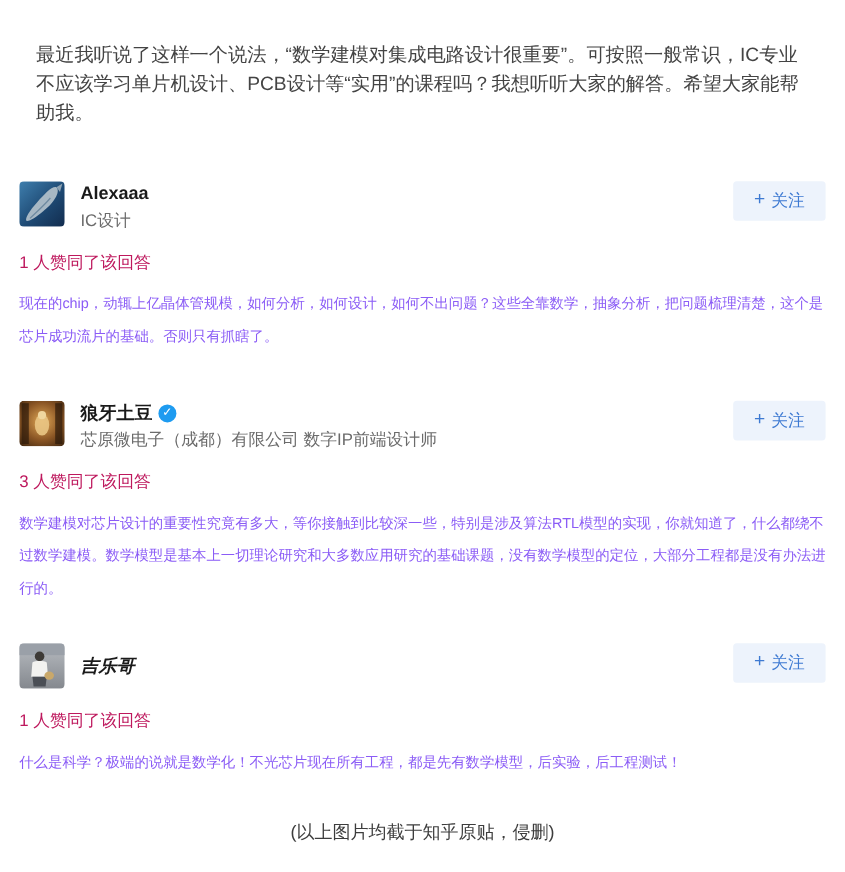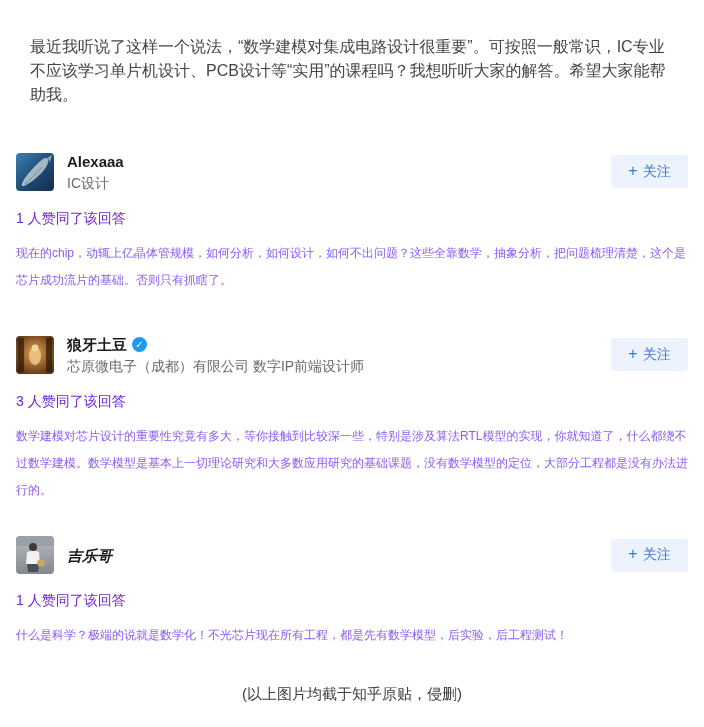--- a/index.html
+++ b/index.html
@@ -19,21 +19,21 @@
   .q-desc{
     margin-top:13px;font-size:16px;line-height:24px;color:#444;
   }
 
   
   .answer{padding:0 16px;}
   .answer.a1{margin-top:44px;}
   .answer.a2{margin-top:40px;}
   .answer.a3{margin-top:32px;}
 
-  .answer-header{display:flex;align-items:center;}
+  .answer-header{display:flex;align-items:flex-start;}
   .avatar{
     width:38px;height:38px;border-radius:4px;margin-right:13px;
     flex:0 0 38px;overflow:hidden;position:relative;cursor:pointer;
   }
   .avatar svg{display:block;width:38px;height:38px;}
   .author-info{flex:1;min-width:0;padding-top:1px;}
   .author-name{
     font-size:15px;font-weight:700;color:#1a1a1a;line-height:19px;
     display:flex;align-items:center;gap:5px;cursor:pointer;
   }
@@ -52,21 +52,21 @@
   .follow-btn{
     flex:0 0 auto;width:77px;height:33px;margin-left:12px;
     background:#edf3fc;color:#3e7ad2;border:none;border-radius:3px;
     font-size:14px;font-family:inherit;
     display:flex;align-items:center;justify-content:center;gap:5px;
     cursor:pointer;
   }
   .follow-btn .plus{font-size:16px;font-weight:400;line-height:1;position:relative;top:-1px;}
 
   .upvote-meta{
-    margin-top:17px;font-size:14px;line-height:18px;color:#6d28d9;
+    margin-top:17px;font-size:14px;line-height:18px;color:#be185d;
   }
   .answer-body{
     margin-top:13px;font-size:12px;line-height:27px;color:#8b5cf6;
   }
 
   
   .footer-caption{
     margin-top:35px;text-align:center;font-size:15px;line-height:20px;color:#3d3d3d;
   }
 </style>

